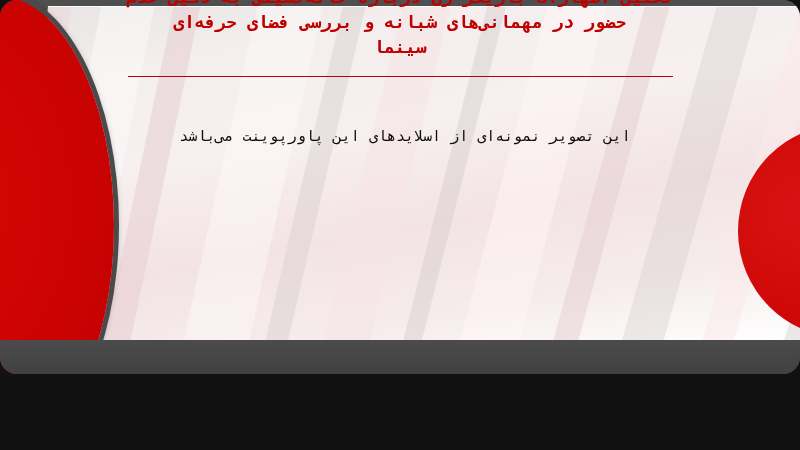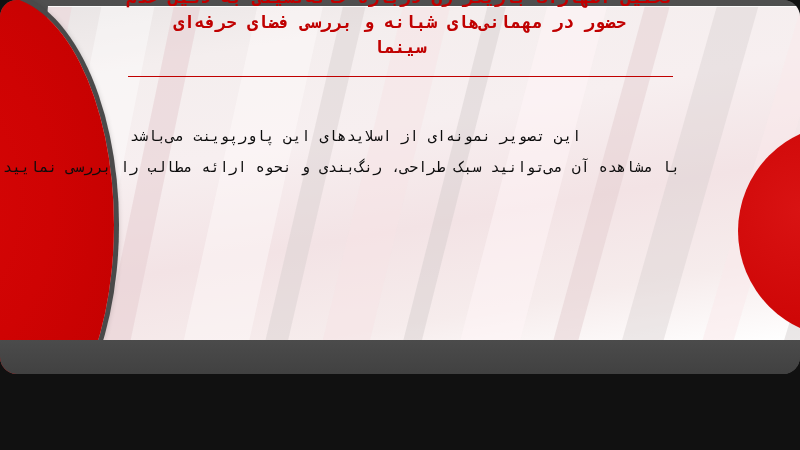--- a/index.html
+++ b/index.html
@@ -87,21 +87,21 @@
     position:absolute;
     left:128px;width:545px;top:76px;
     height:0;
     border-top:1.6px solid #c00000;
   }
 
   
   .body{
     position:absolute;
     right:120px;left:130px;top:122px;
-    text-align:left;
+    text-align:center;
     color:#0d0d0d;
     font-size:15px;
     line-height:31px;
     font-weight:500;
   }
   .body .ln{display:block;white-space:nowrap;}
 
   
   .bottomband{
     position:absolute;left:0;right:0;bottom:0;height:34px;
@@ -141,17 +141,16 @@
   <div class="rcircle"></div>
 
   <div class="title">تحلیل اظهارات بازیگر زن درباره خانه‌نشینی به دلیل عدم
 حضور در مهمانی‌های شبانه و بررسی فضای حرفه‌ای
 سینما</div>
 
   <div class="rule"></div>
 
   <div class="body">
     <span class="ln">این تصویر نمونه‌ای از اسلایدهای این پاورپوینت می‌باشد</span>
-    <span class="ln">با مشاهده آن می‌توانید سبک طراحی، رنگ‌بندی و نحوه ارائه مطالب را بررسی نمایید</span>
   </div>
 
   <div class="bottomband"></div>
 </div>
 
 </body></html>

